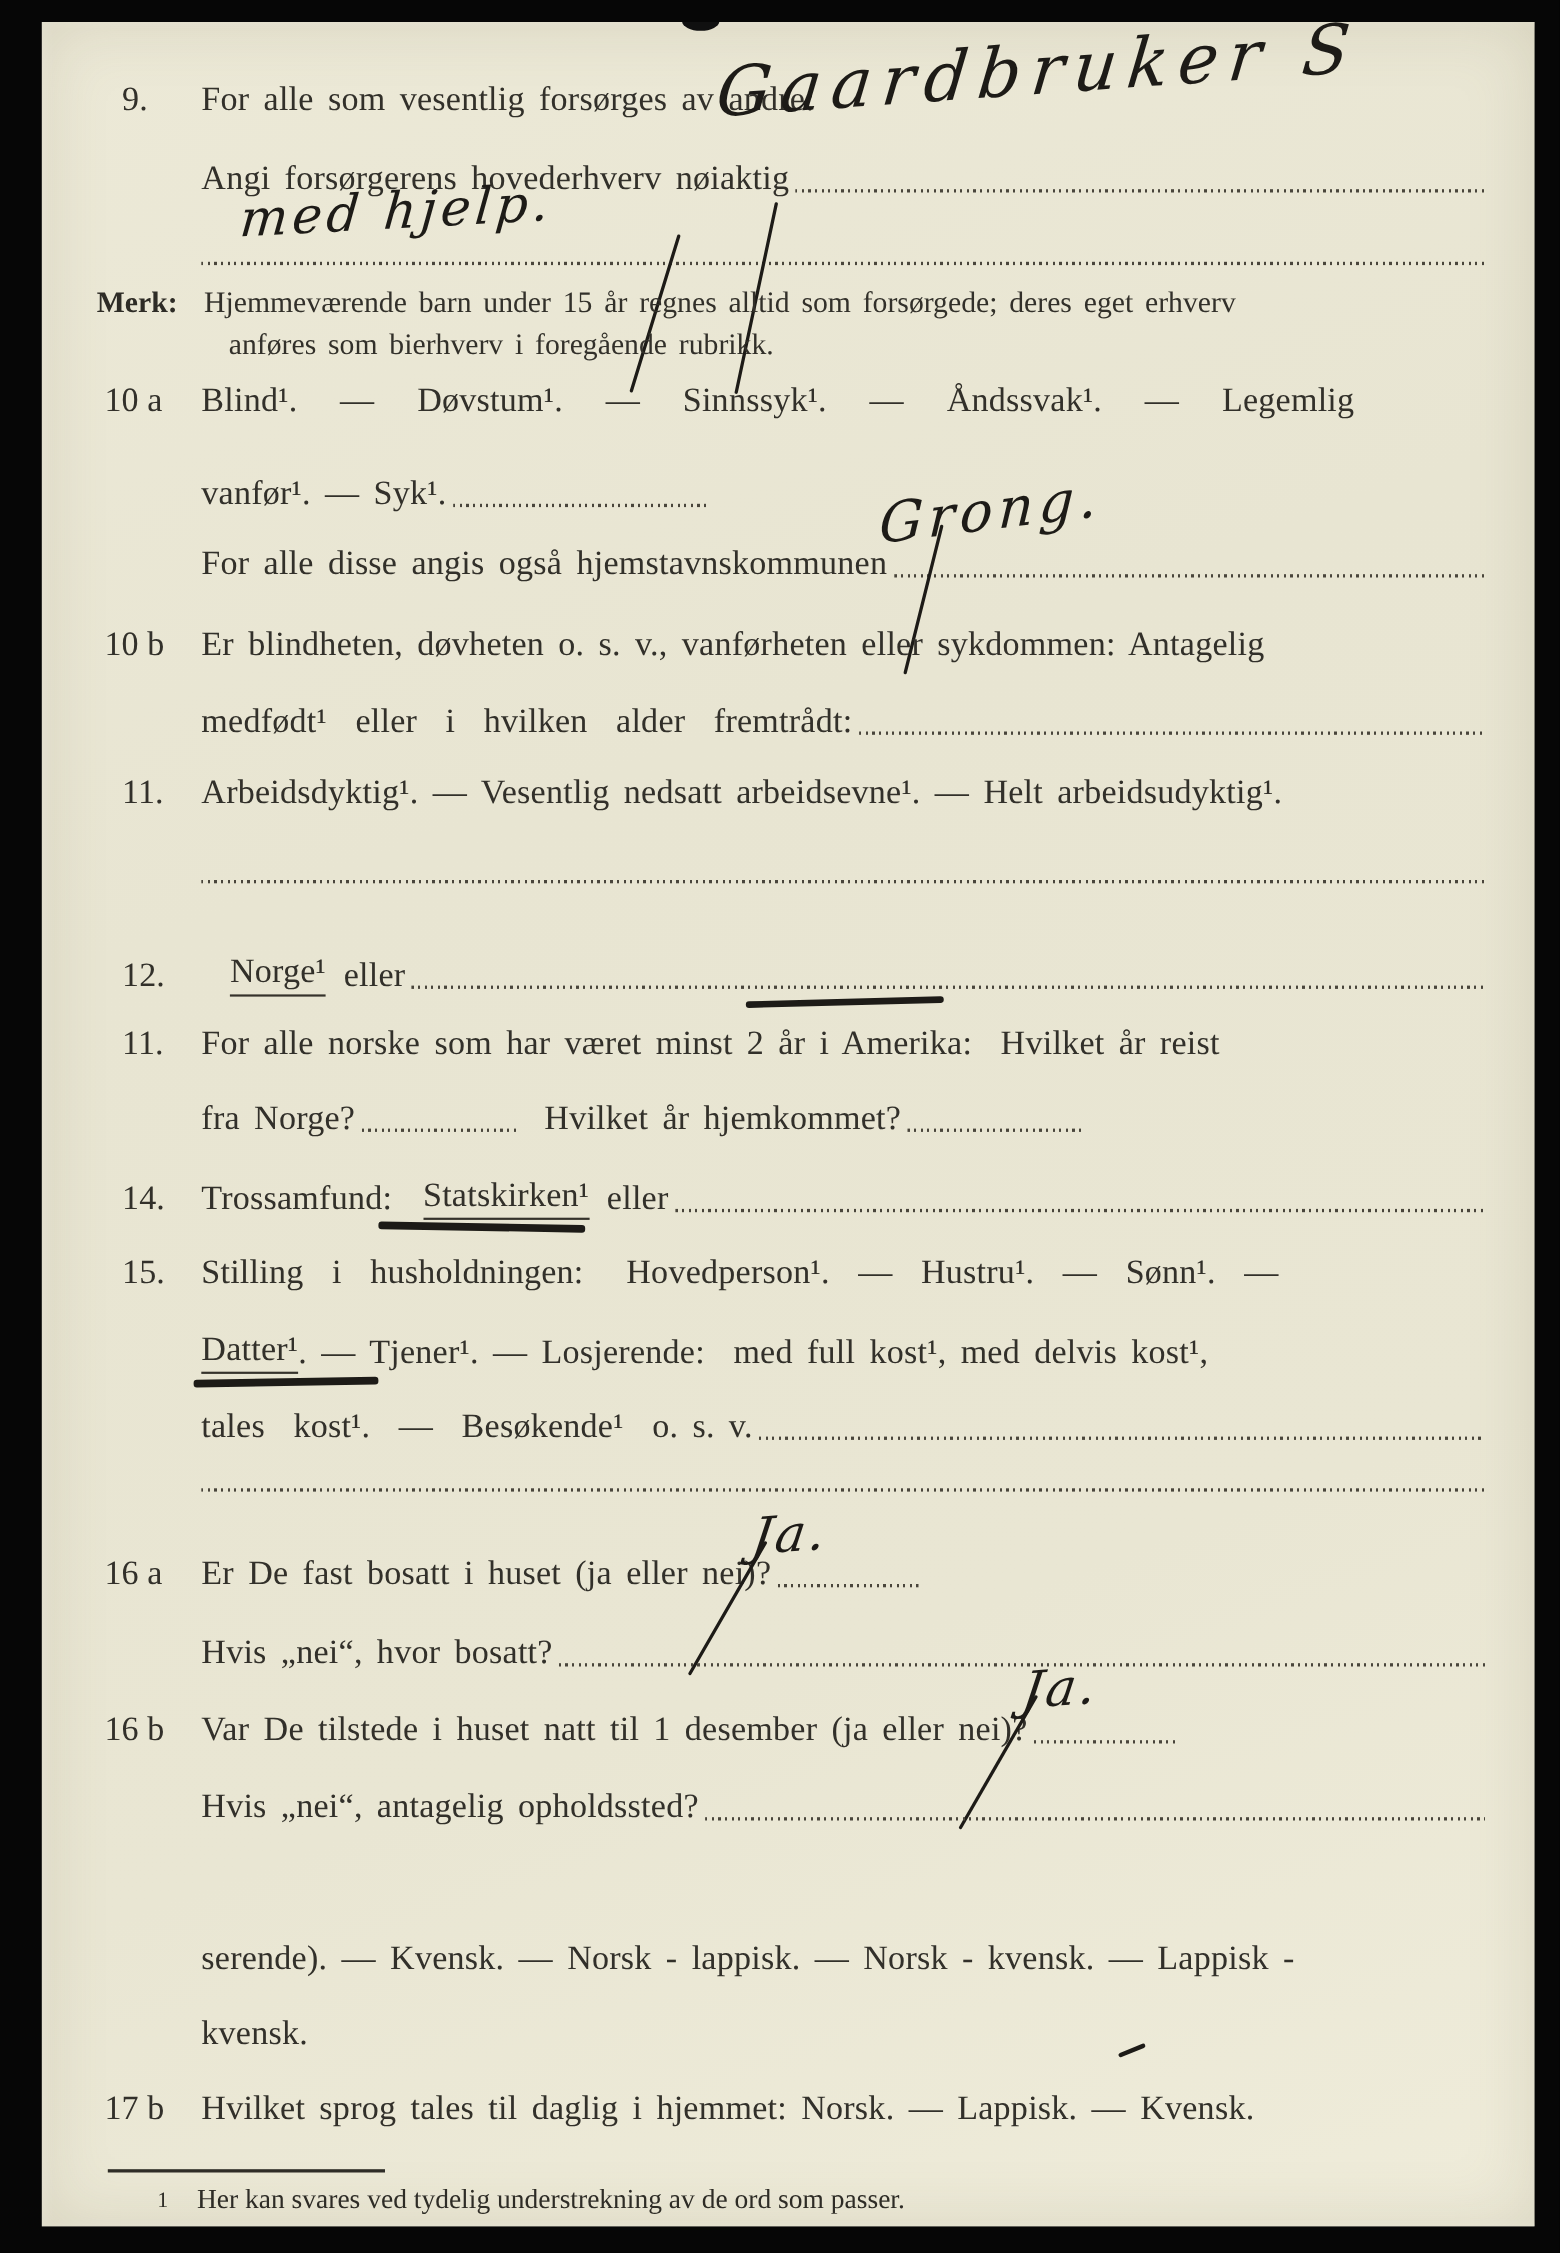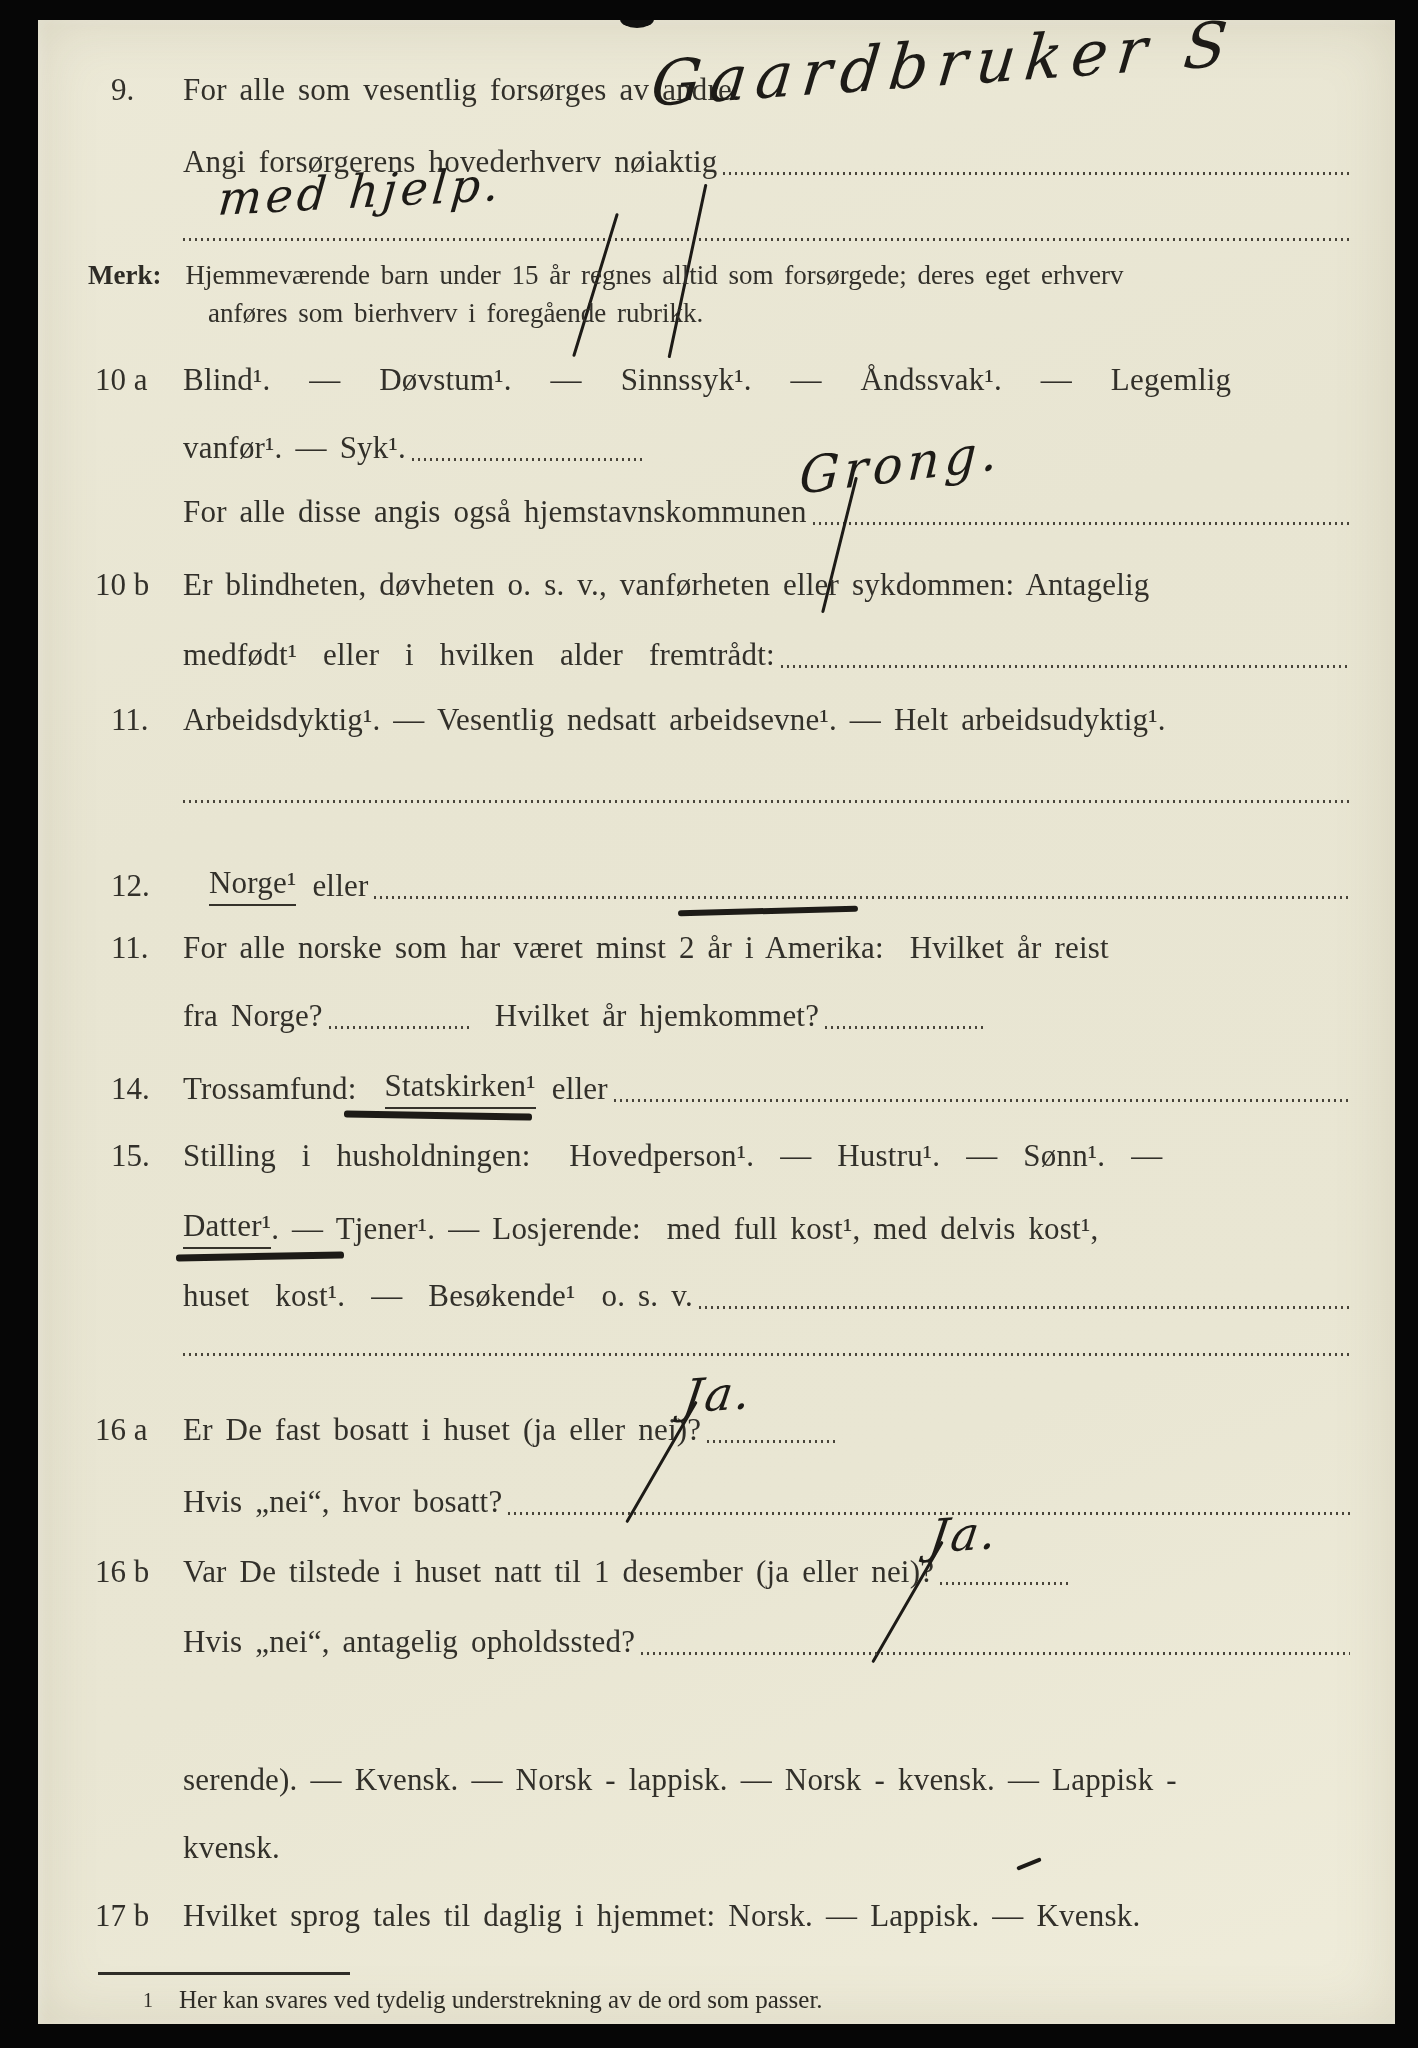--- a/index.html
+++ b/index.html
@@ -59,21 +59,21 @@
   <div class="pen" style="left:648px;top:162px;width:3px;height:178px;transform:rotate(12deg);"></div>
 
   <div class="merkrow" style="left:50px;top:240px">
     <span class="merklabel">Merk:</span>
     <span class="merktext" style="padding-left:24px">Hjemmeværende barn under 15 år regnes alltid som forsørgede; deres eget erhverv</span>
   </div>
   <div class="merkrow" style="left:170px;top:278px">
     <span class="merktext">anføres som bierhverv i foregående rubrikk.</span>
   </div>
 
-  <div class="row" style="top:340px">
+  <div class="row" style="top:324px">
     <div class="qnum">10 a</div>
     <div class="qbody">
         <span class="t">Blind¹.   —   Døvstum¹.   —   Sinnssyk¹.   —   Åndssvak¹.   —   Legemlig</span>
       </div>
   </div>
   <div class="row" style="top:408px">
     <div class="qnum"></div>
     <div class="qbody">
       <span class="t">vanfør¹. — Syk¹.</span>
       <span class="dots fix" style="width:232px"></span>
@@ -165,21 +165,21 @@
     <div class="qnum n1"></div>
     <div class="qbody">
       <span class="t u">Datter¹</span>
       <span class="t">. — Tjener¹. — Losjerende:  med full kost¹, med delvis kost¹,</span>
     </div>
   </div>
   <div class="pen" style="left:138px;top:1233px;width:168px;height:7px;transform:rotate(-1deg);"></div>
   <div class="row" style="top:1256px">
     <div class="qnum n1"></div>
     <div class="qbody">
-      <span class="t">huset  kost¹.  —  Besøkende¹  o. s. v.</span>
+      <span class="t">tales  kost¹.  —  Besøkende¹  o. s. v.</span>
       <span class="dots"></span>
     </div>
   </div>
   <div class="dotline" style="top:1333px"></div>
 
   <div class="row" style="top:1390px">
     <div class="qnum">16 a</div>
     <div class="qbody">
       <span class="t">Er De fast bosatt i huset (ja eller nei)?</span>
       <span class="dots fix" style="width:128px"></span>

